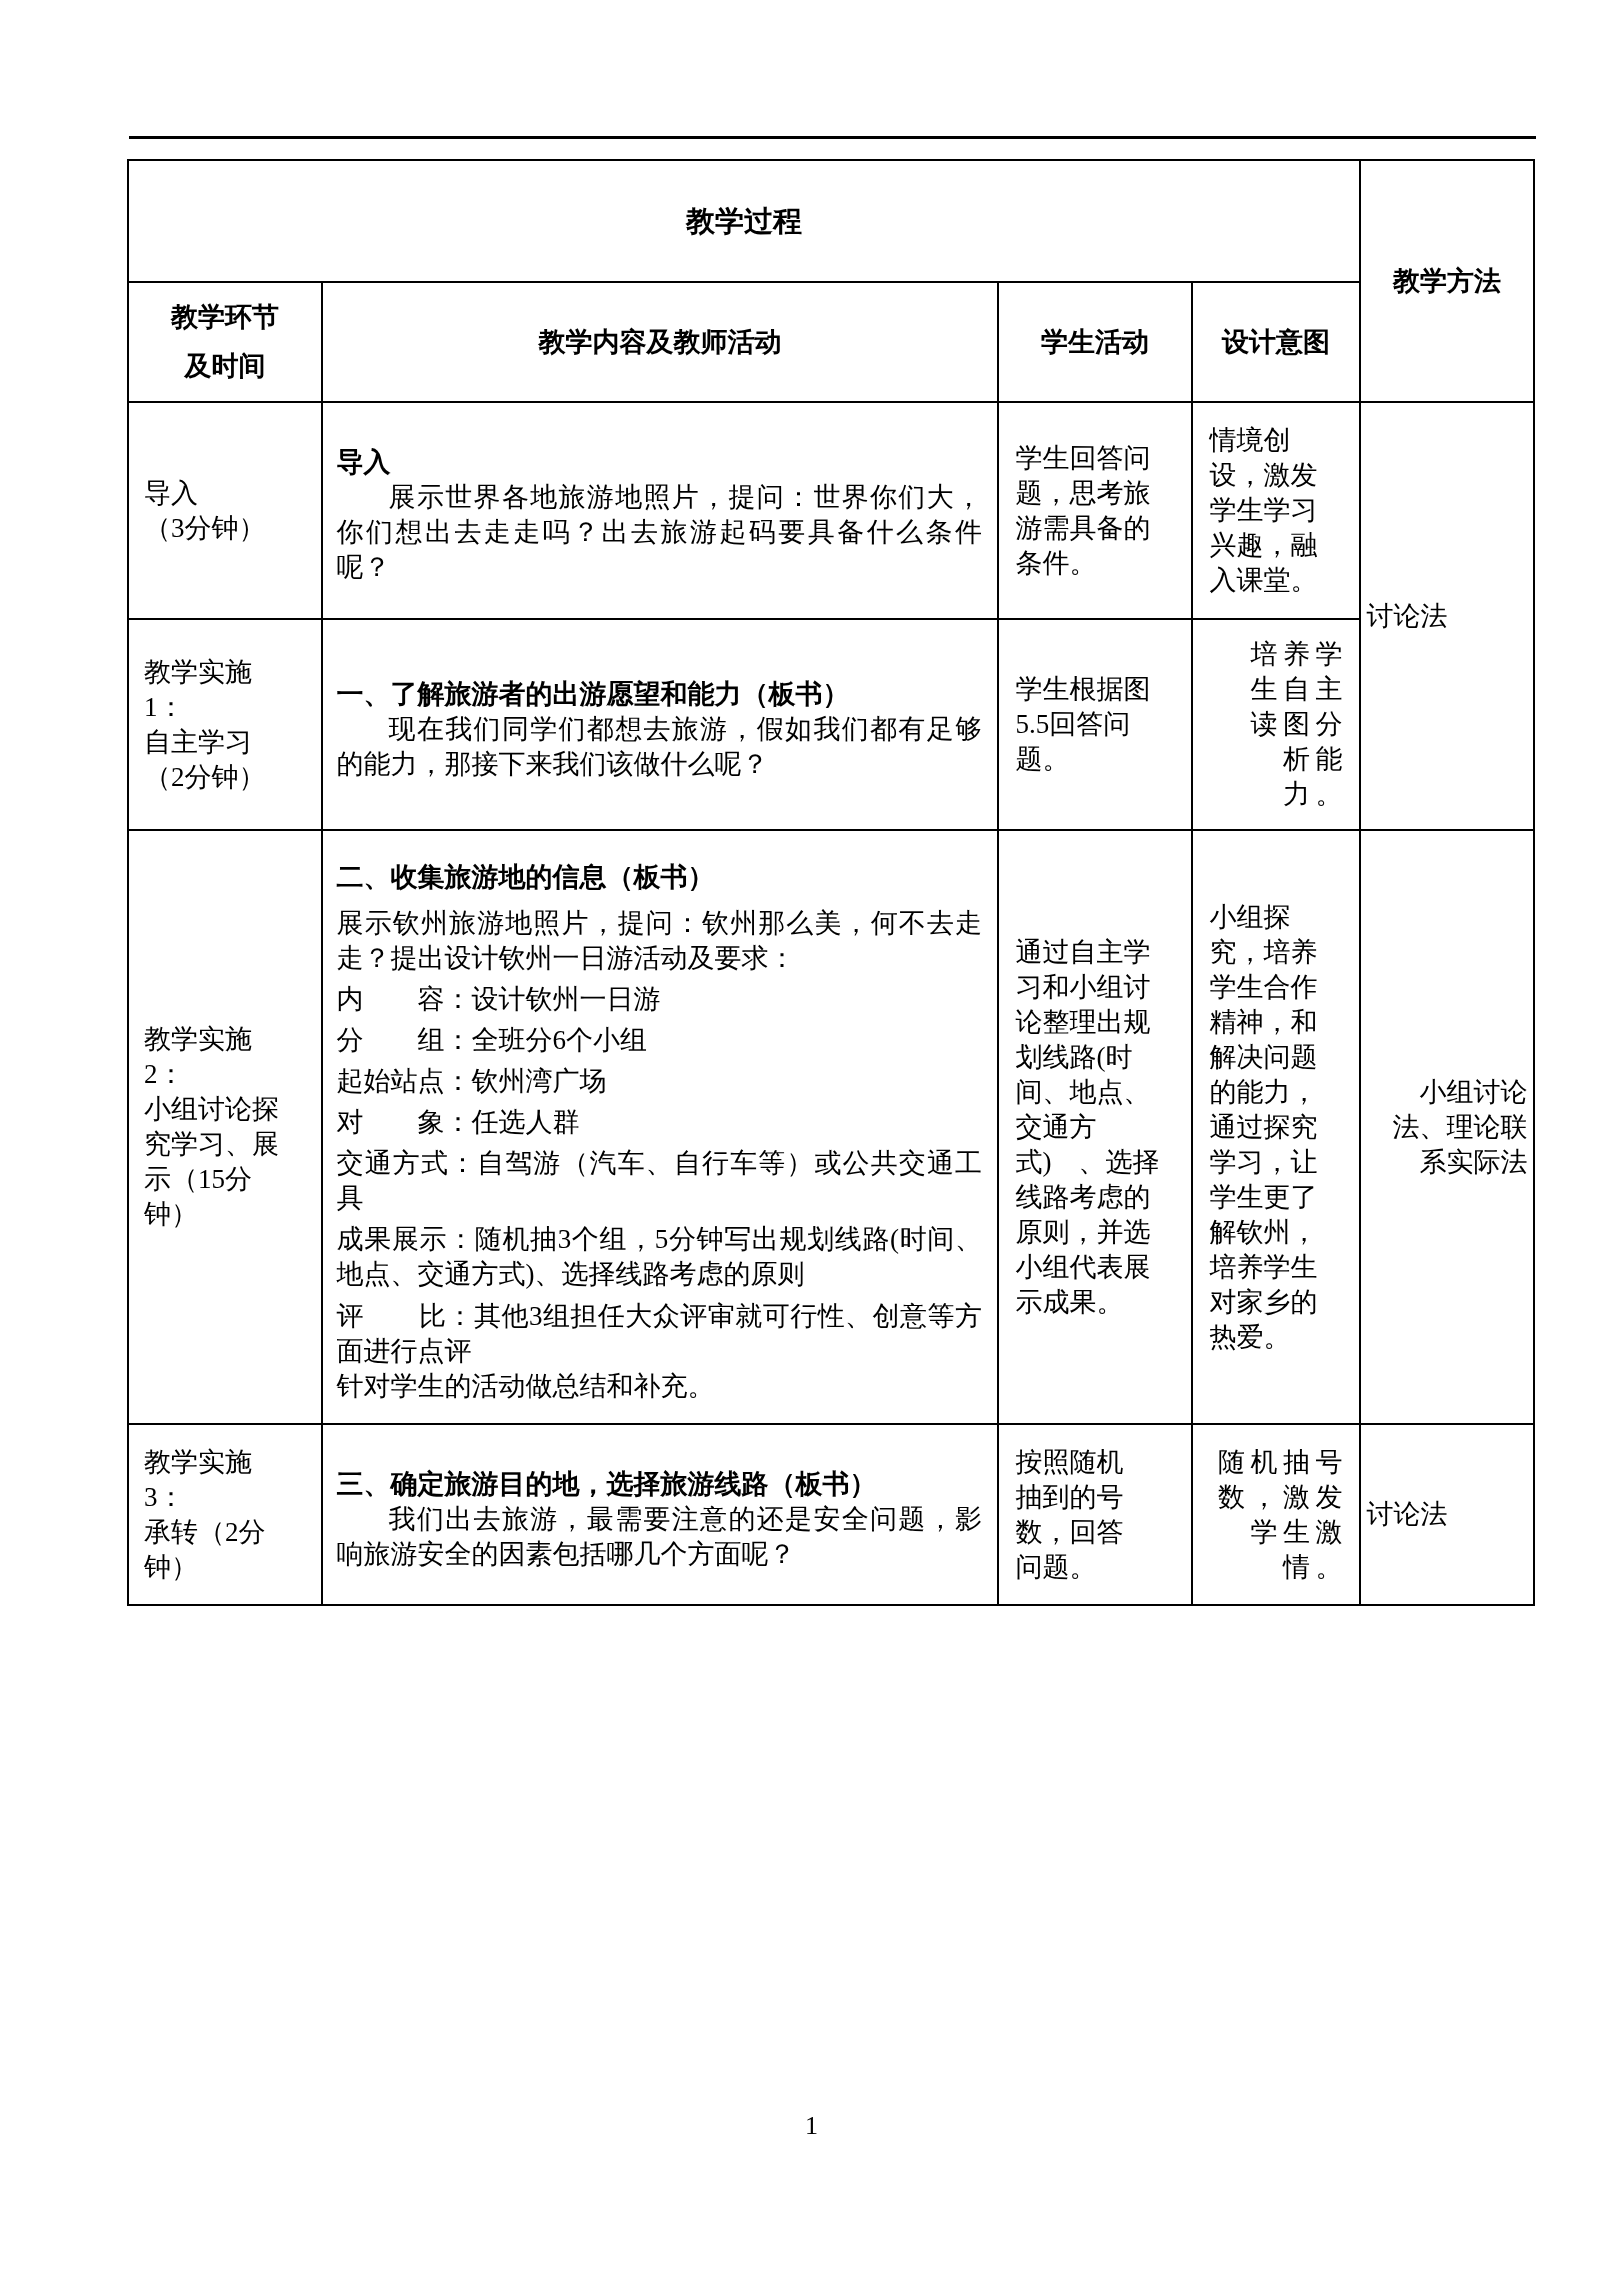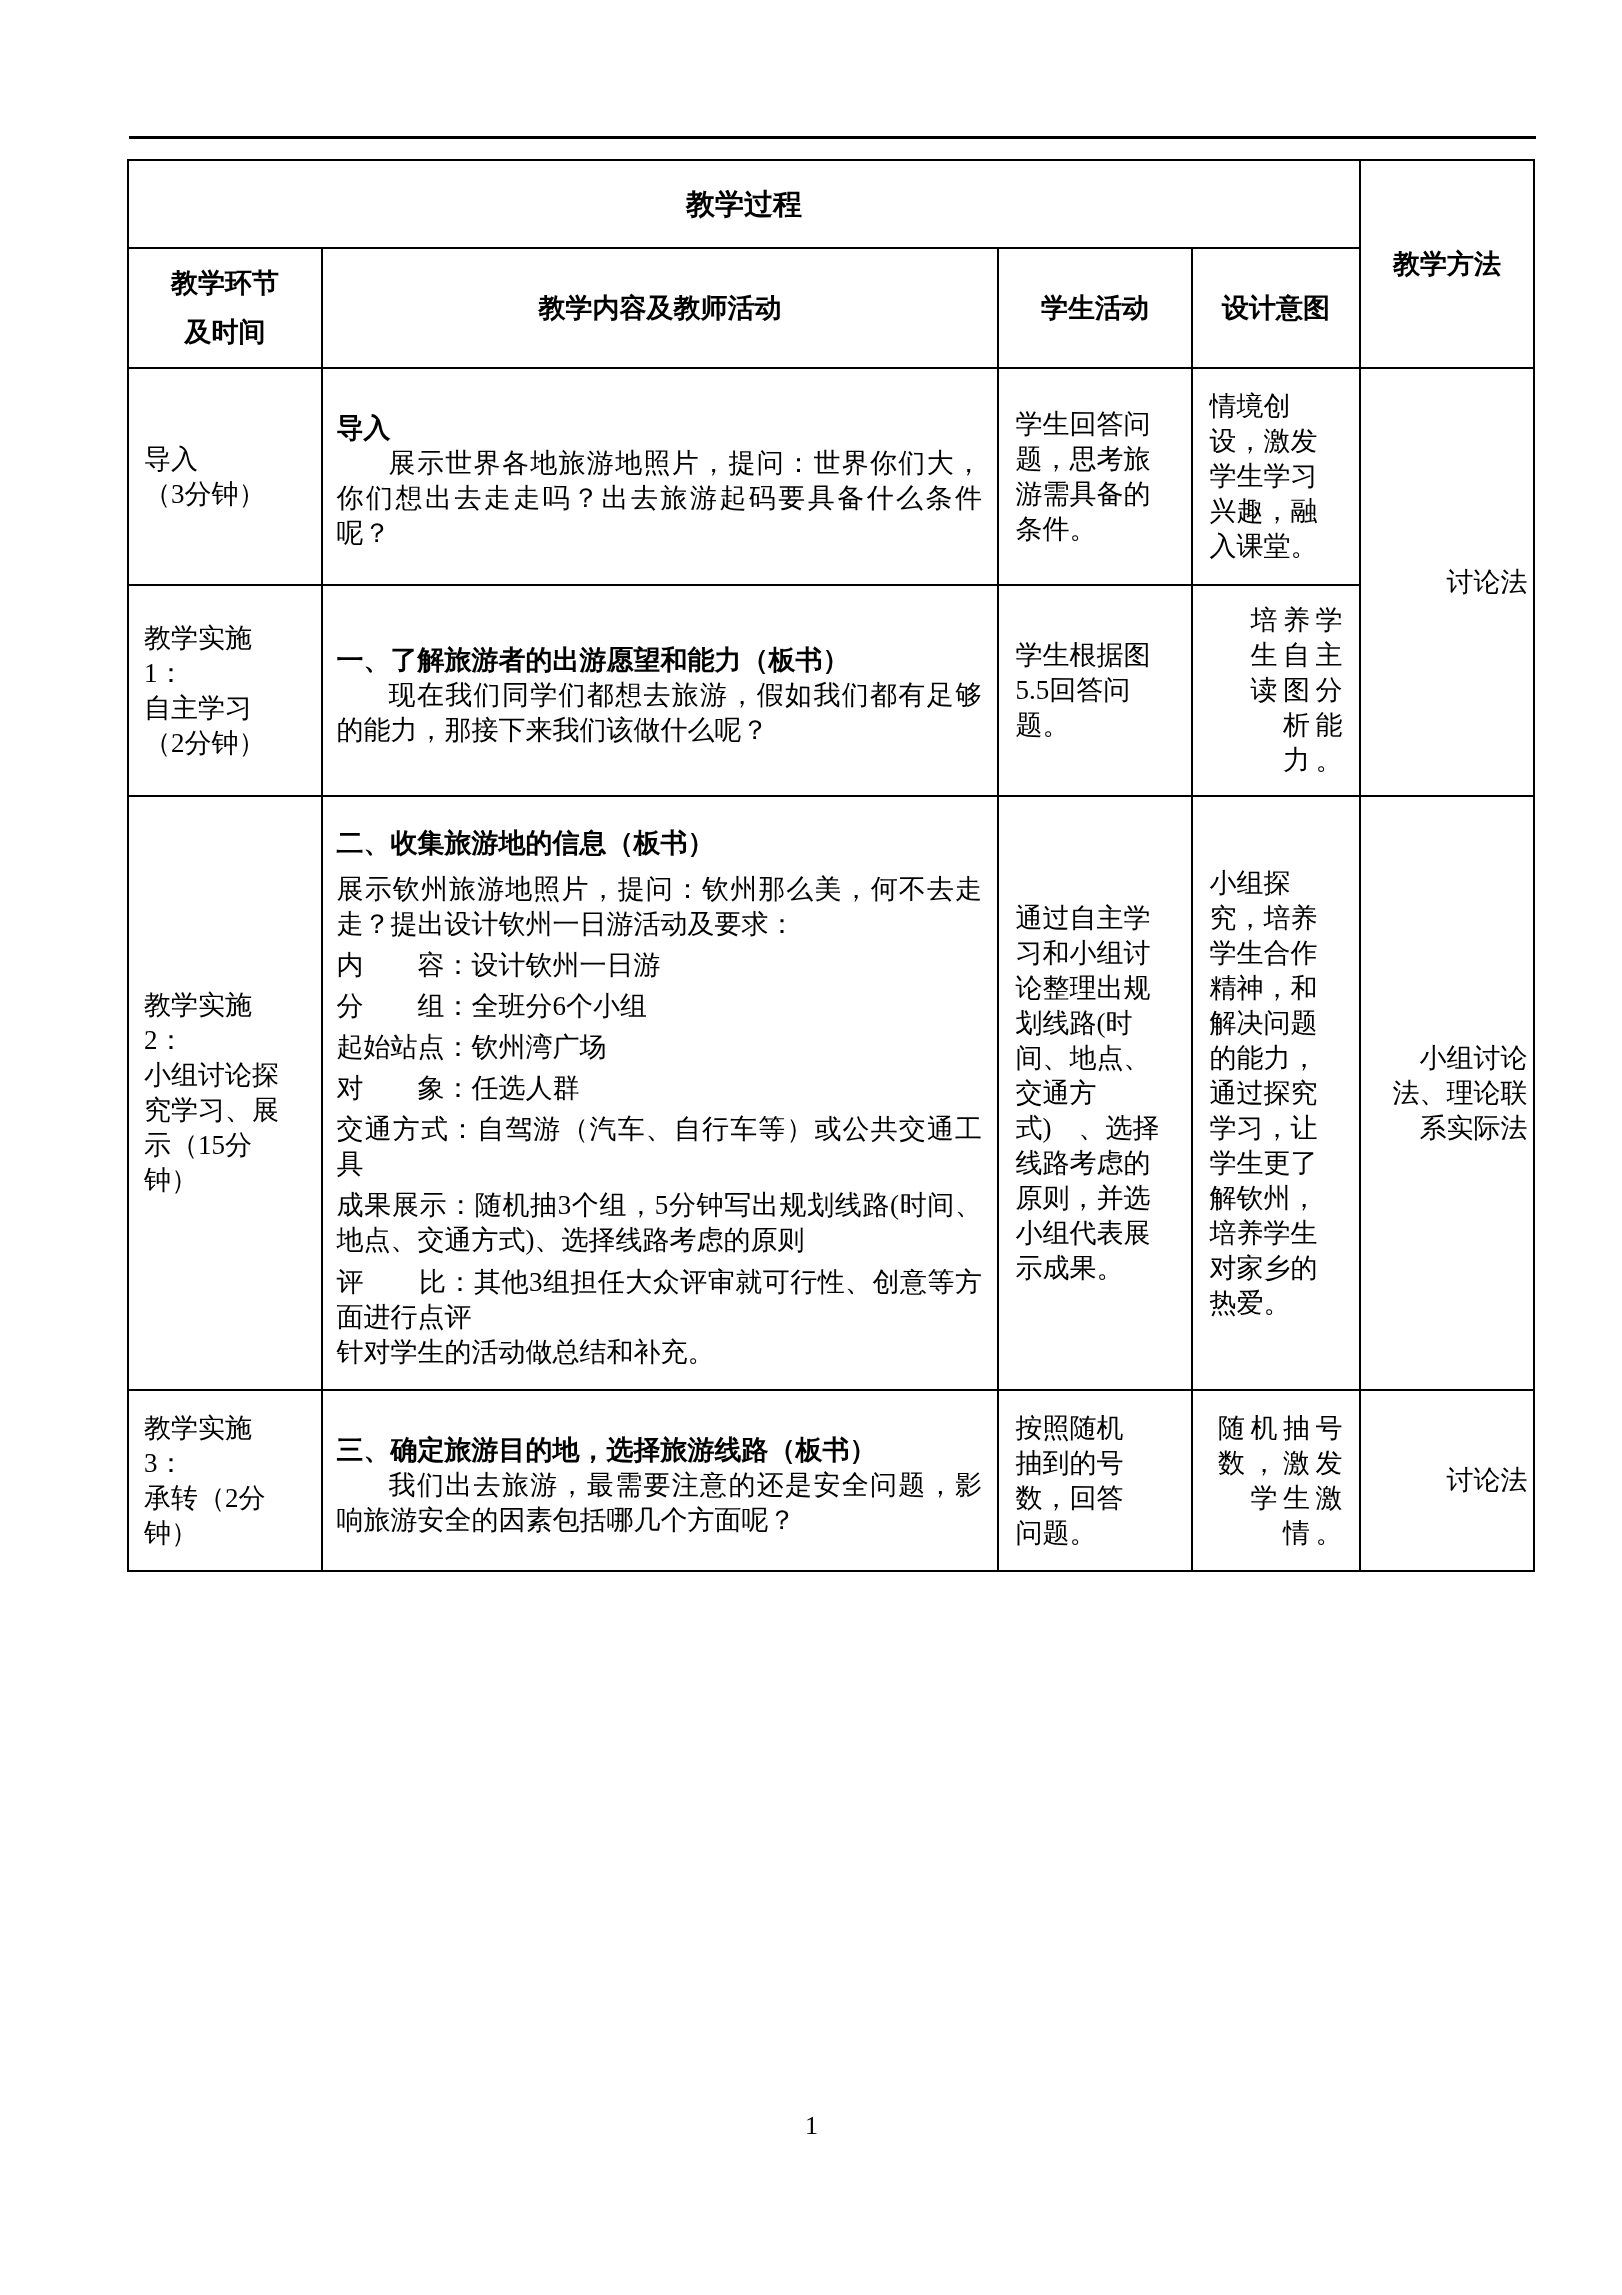--- a/index.html
+++ b/index.html
@@ -29,21 +29,21 @@
     border-collapse: collapse;
     table-layout: fixed;
     font-size: 27px;
     line-height: 35px;
   }
   table.lesson td {
     border: 2px solid #000000;
     vertical-align: middle;
     overflow: hidden;
   }
-  tr.r-title  { height: 88px; border-radius: 25px; }
+  tr.r-title  { height: 122px; border-radius: 25px; }
   tr.r-head   { height: 120px; }
   tr.r-intro  { height: 217px; }
   tr.r-impl1  { height: 211px; }
   tr.r-impl2  { height: 594px; }
   tr.r-impl3  { height: 181px; }
 
   .c-title {
     text-align: center;
     font-weight: bold;
     font-size: 29px;
@@ -76,21 +76,21 @@
   .indent { text-indent: 52px; }
   .mb { margin-bottom: 6.1px; }
   .c-narrow {
     vertical-align: middle;
     padding: 8.2px 11px 8.2px 16.4px;
     white-space: pre-line;
     text-align: left;
   }
   .spread { letter-spacing: 5.5px; text-align: right; }
   .c-method {
-    text-align: right;
+    text-align: left;
     padding: 6.8px 5.5px;
   }
   .c-method-left {
     text-align: right;
     vertical-align: middle;
     padding: 6.8px 5.5px 6.8px 15px;
     white-space: pre-line;
   }
   .page-number {
     position: absolute;

